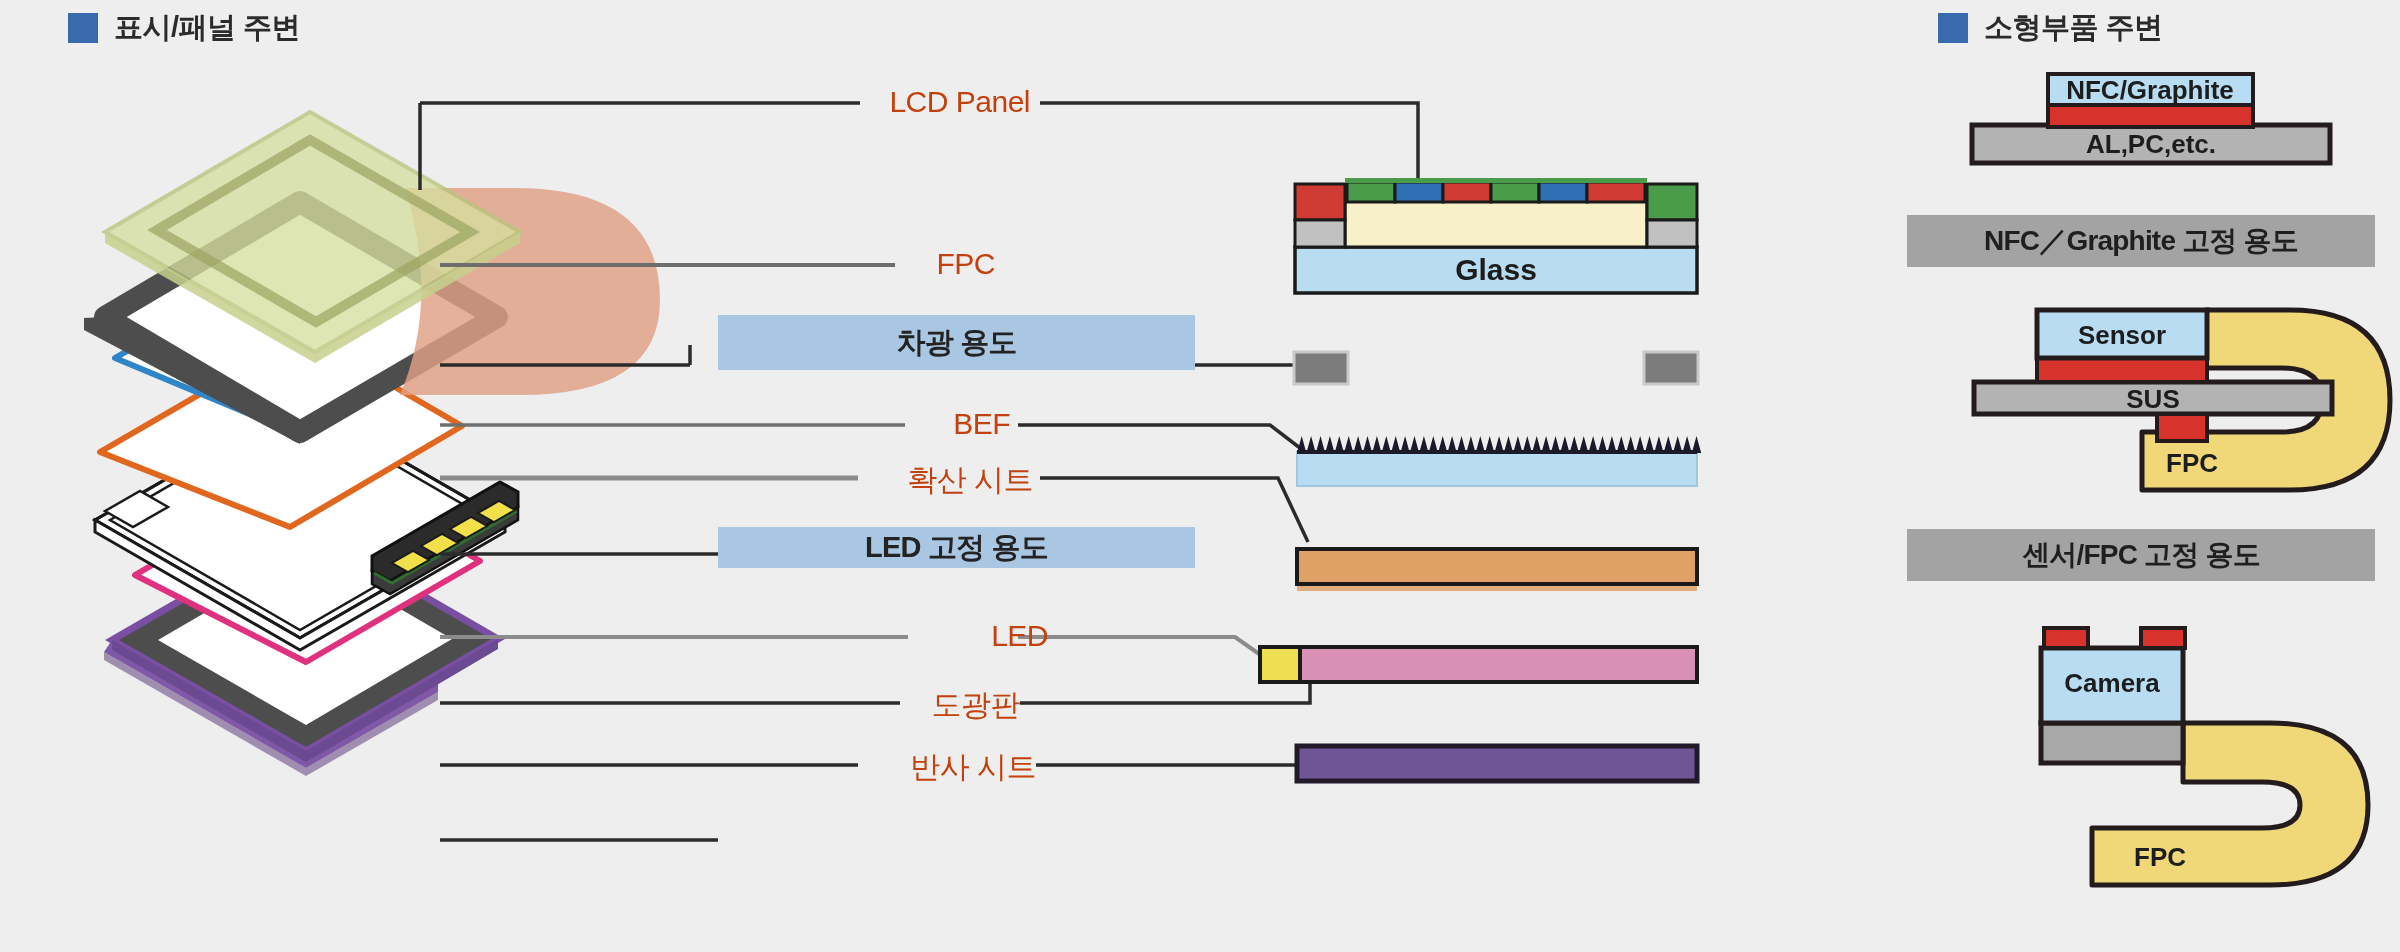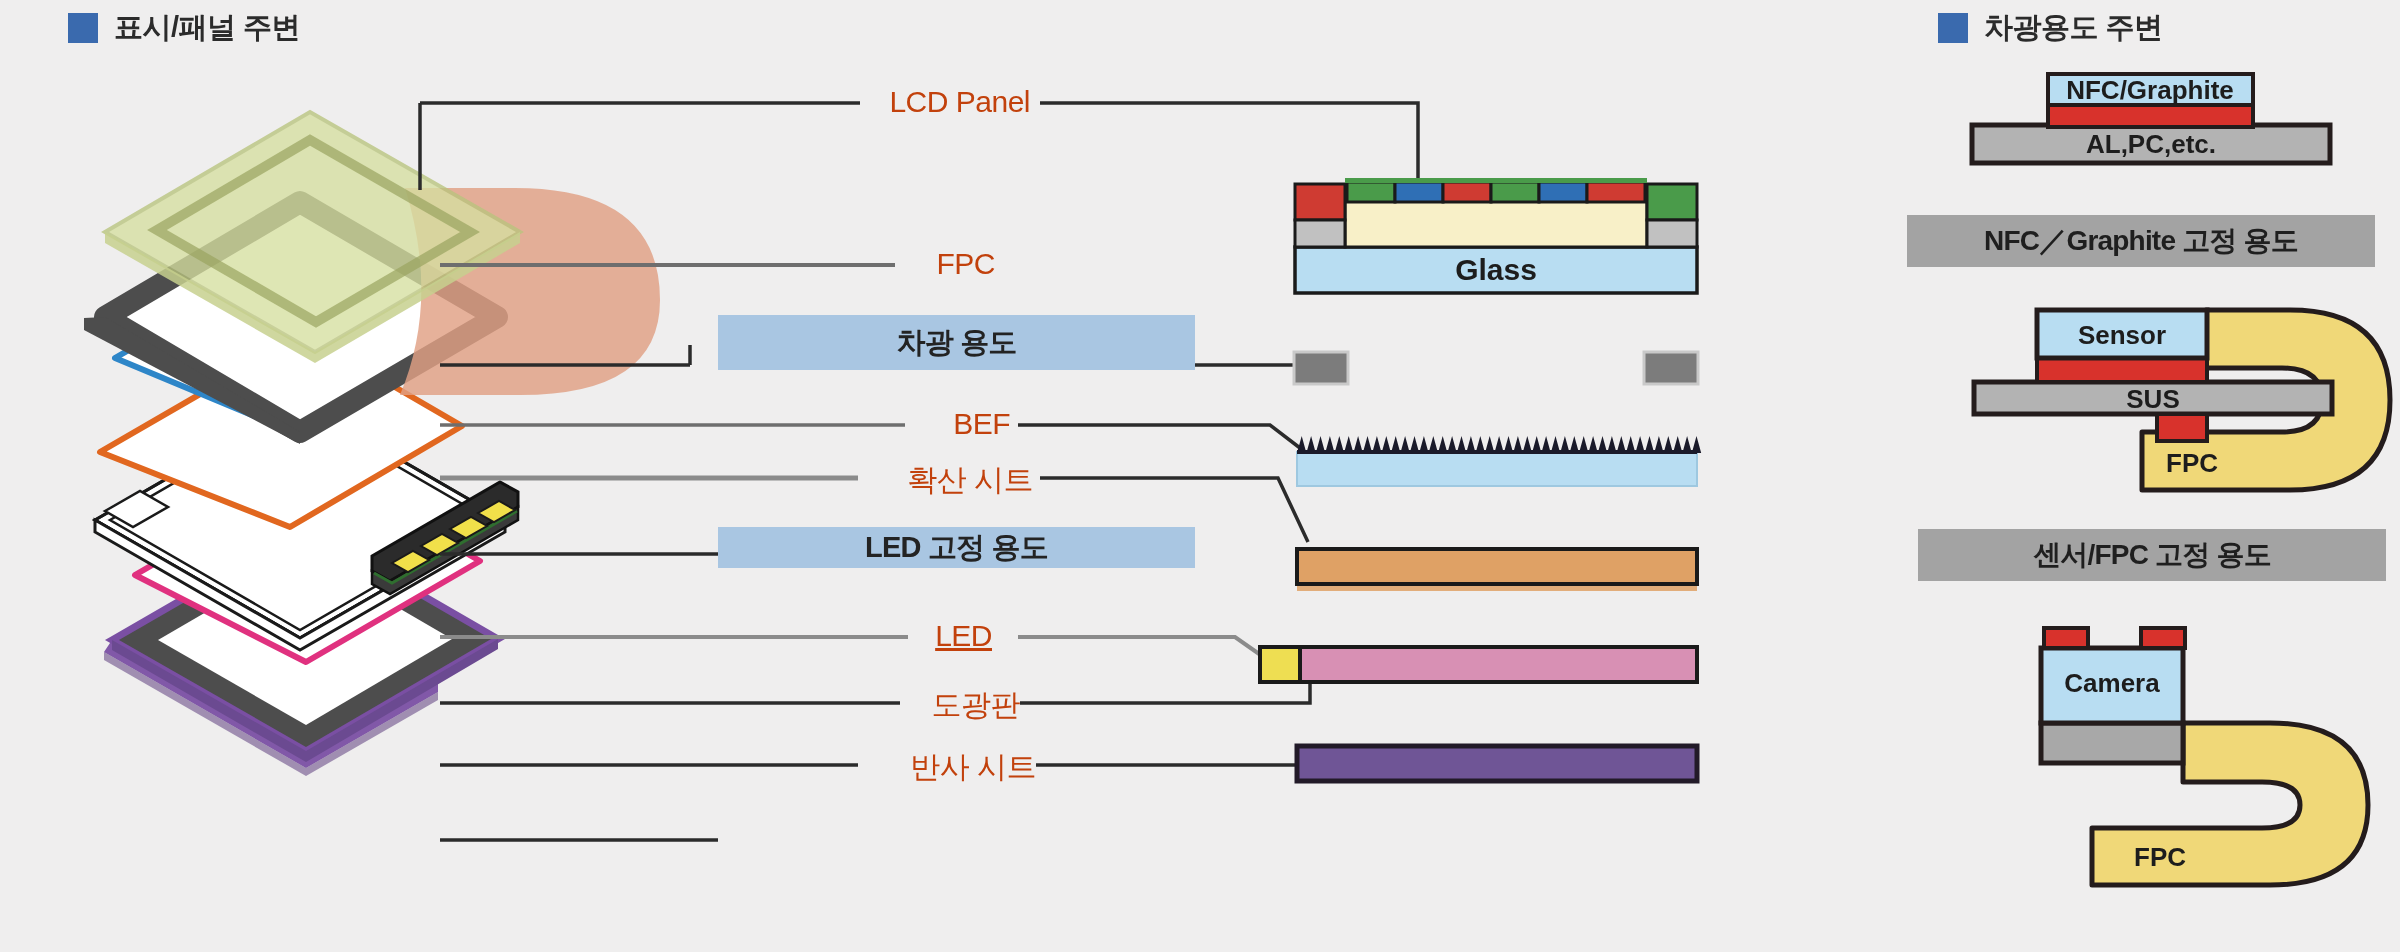--- a/index.html
+++ b/index.html
@@ -48,21 +48,21 @@
 
 <div class="root">
 
   <div class="sec-header" id="hdr-left">
     <span class="sec-swatch"></span>
     <span class="sec-title">표시/패널 주변</span>
   </div>
 
   <div class="sec-header" id="hdr-right">
     <span class="sec-swatch"></span>
-    <span class="sec-title">차광용도 주변</span>
+    <span class="sec-title">소형부품 주변</span>
   </div>
 
   <svg class="layer" id="svg-stack" viewBox="0 0 2400 952">
     <defs>
       <clipPath id="clipAll">
           <rect x="0" y="0" width="2400" height="952"></rect>
         </clipPath>
     </defs>
     <g clip-path="url(#clipAll)">
 
@@ -175,21 +175,21 @@
       <path d="M1036,765 L1320,765" stroke="#2b2b2b" stroke-width="3.5"></path>
 
       <path d="M440,840 L718,840" stroke="#2b2b2b" stroke-width="3.5"></path>
     </g>
   </svg>
 
   <div class="callout" style="left:870px;top:85px;width:160px;">LCD Panel</div>
   <div class="callout" style="left:905px;top:247px;width:90px;">FPC</div>
   <div class="callout" style="left:910px;top:407px;width:100px;">BEF</div>
   <div class="callout" style="left:868px;top:460px;width:165px;">확산 시트</div>
-  <div class="callout" style="left:896px;top:619px;width:96px;text-decoration:underline;">LED</div>
+  <div class="callout" style="left:952px;top:619px;width:96px;">LED</div>
   <div class="callout" style="left:880px;top:685px;width:140px;">도광판</div>
   <div class="callout" style="left:868px;top:747px;width:168px;">반사 시트</div>
 
   <div class="usebar" style="left:718px;top:315px;width:477px;height:55px;">
     <span>차광 용도</span>
   </div>
   <div class="usebar" style="left:718px;top:527px;width:477px;height:41px;">
     <span>LED 고정 용도</span>
   </div>
 
@@ -283,17 +283,17 @@
       <text class="xsec-label-sm" x="2112" y="692">Camera</text>
 
       <rect x="2044" y="628" width="44" height="20" fill="#d8322c" stroke="#241c1c" stroke-width="4"></rect>
       <rect x="2141" y="628" width="44" height="20" fill="#d8322c" stroke="#241c1c" stroke-width="4"></rect>
     </g>
   </svg>
 
   <div class="capbar" style="left:1907px;top:215px;width:468px;height:52px;">
     <span>NFC／Graphite 고정 용도</span>
   </div>
-  <div class="capbar" style="left:1907px;top:529px;width:468px;height:52px;margin-left:11px;">
+  <div class="capbar" style="left:1907px;top:529px;width:468px;height:52px;">
     <span>센서/FPC 고정 용도</span>
   </div>
 
 </div>
 
 </body></html>

